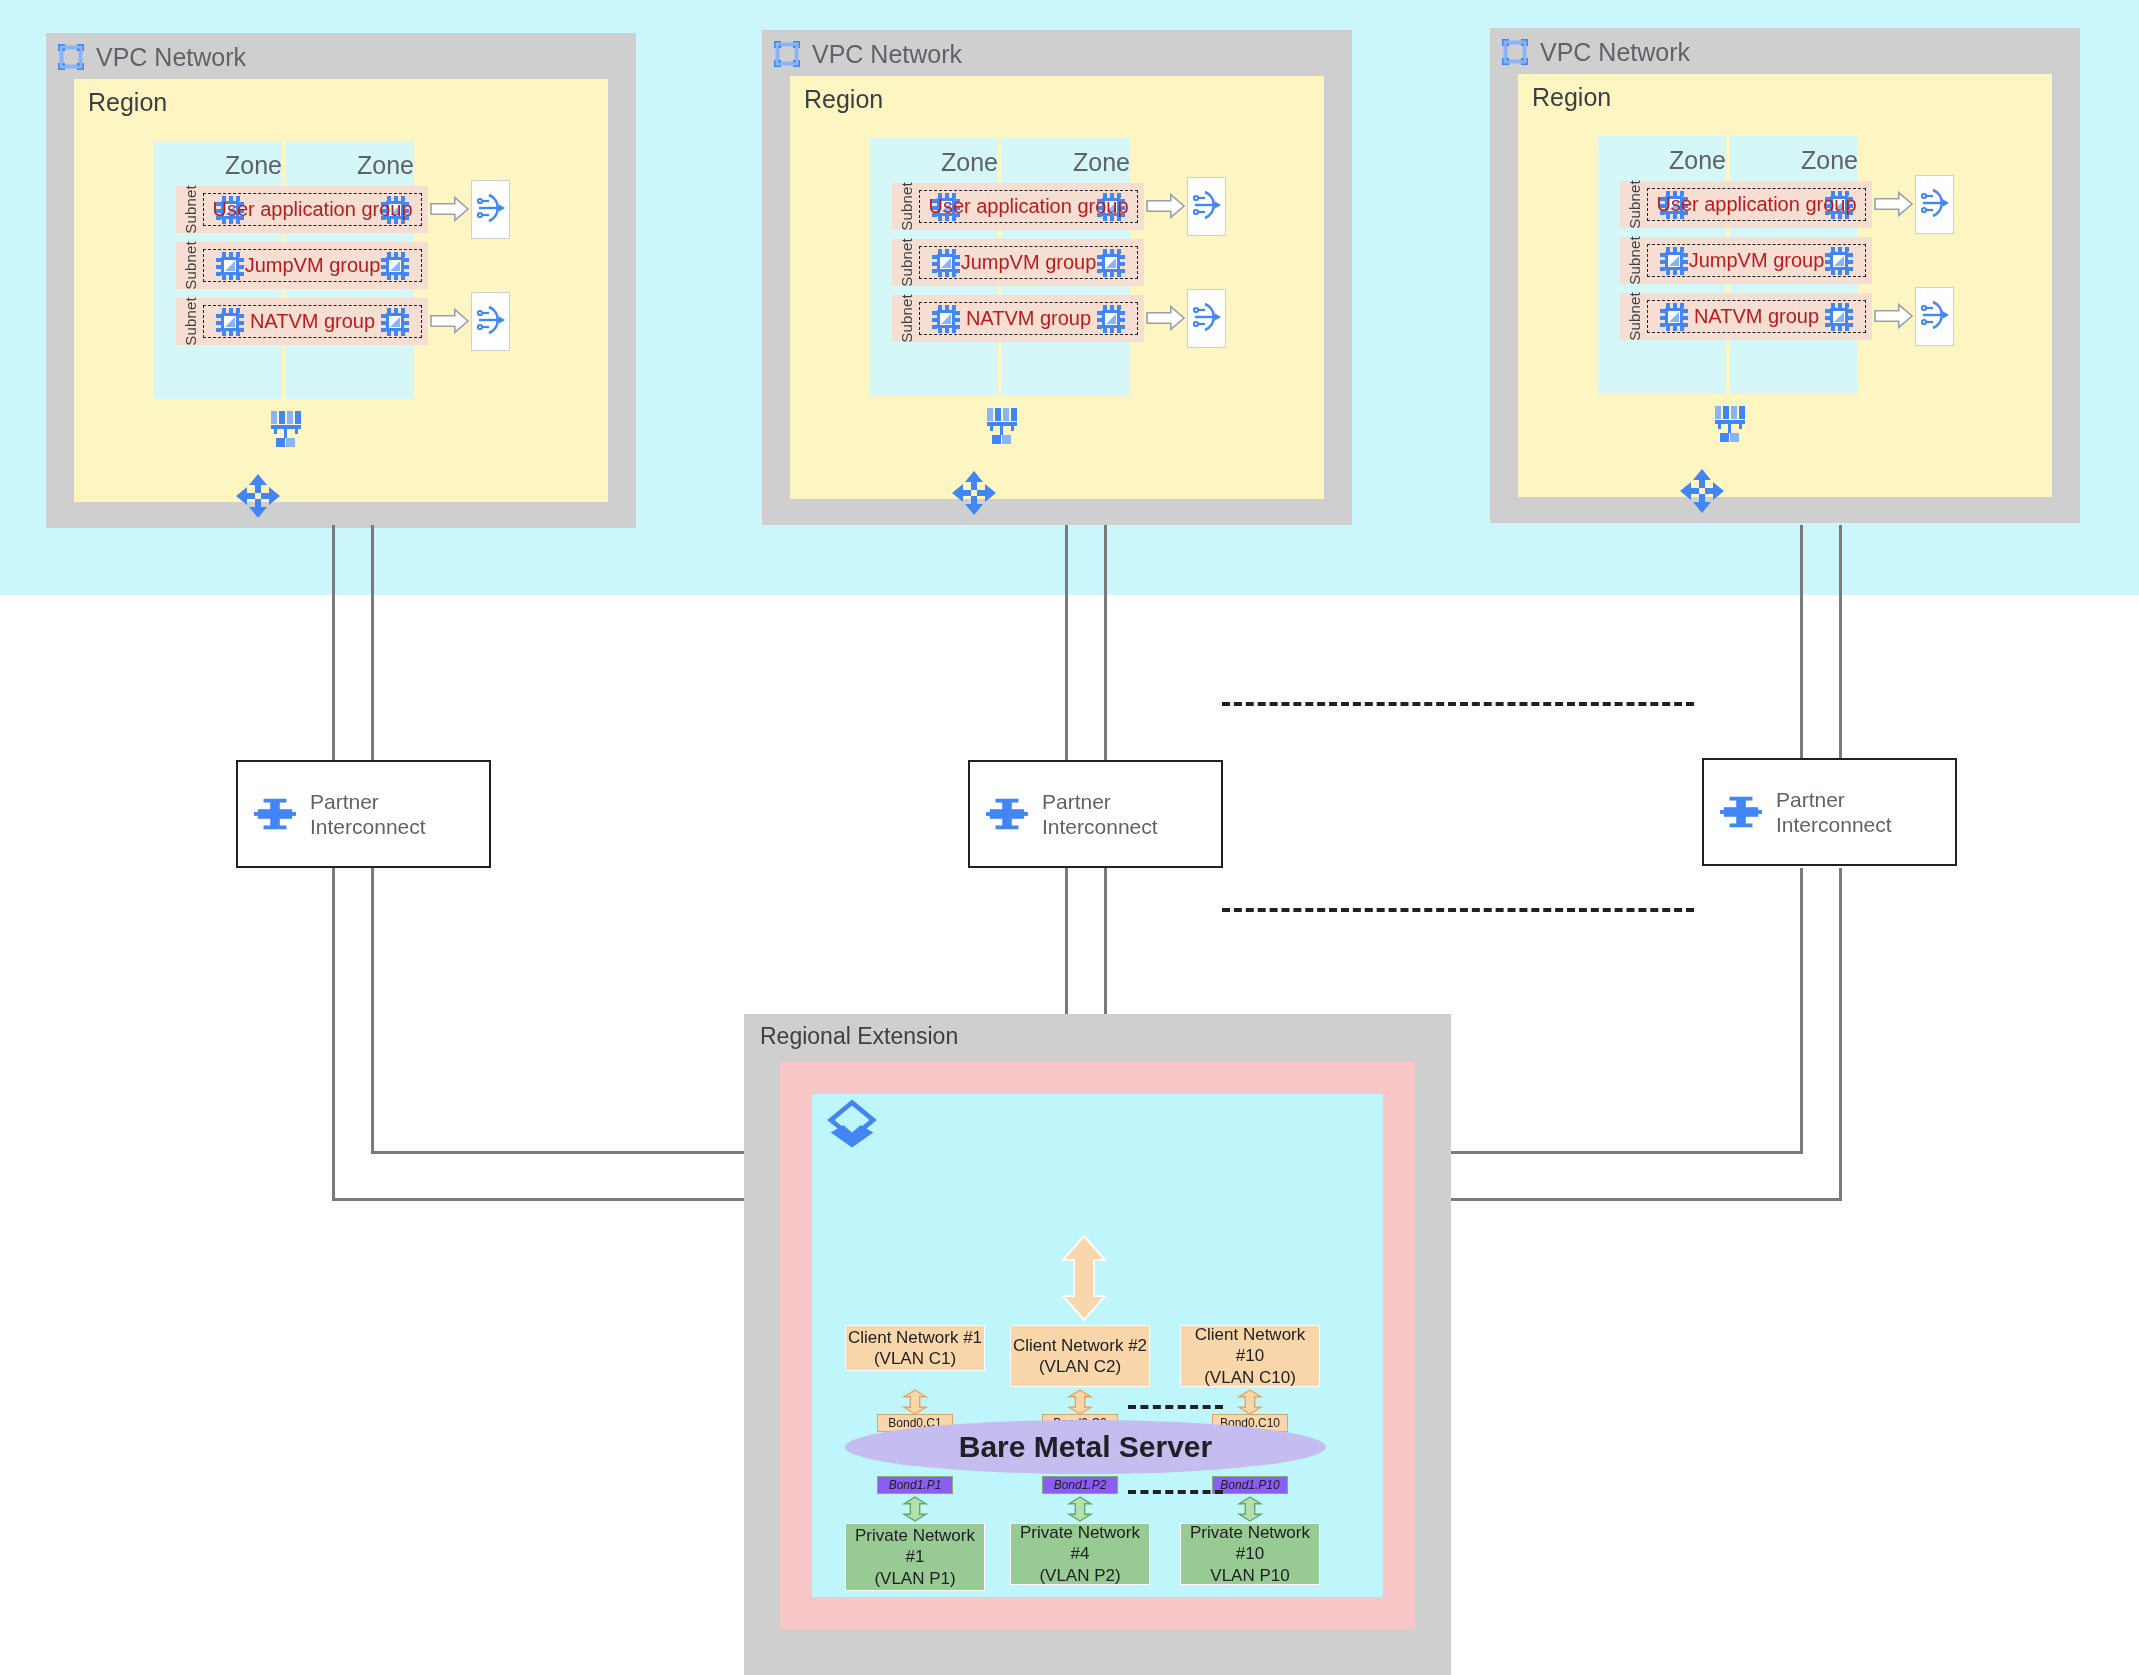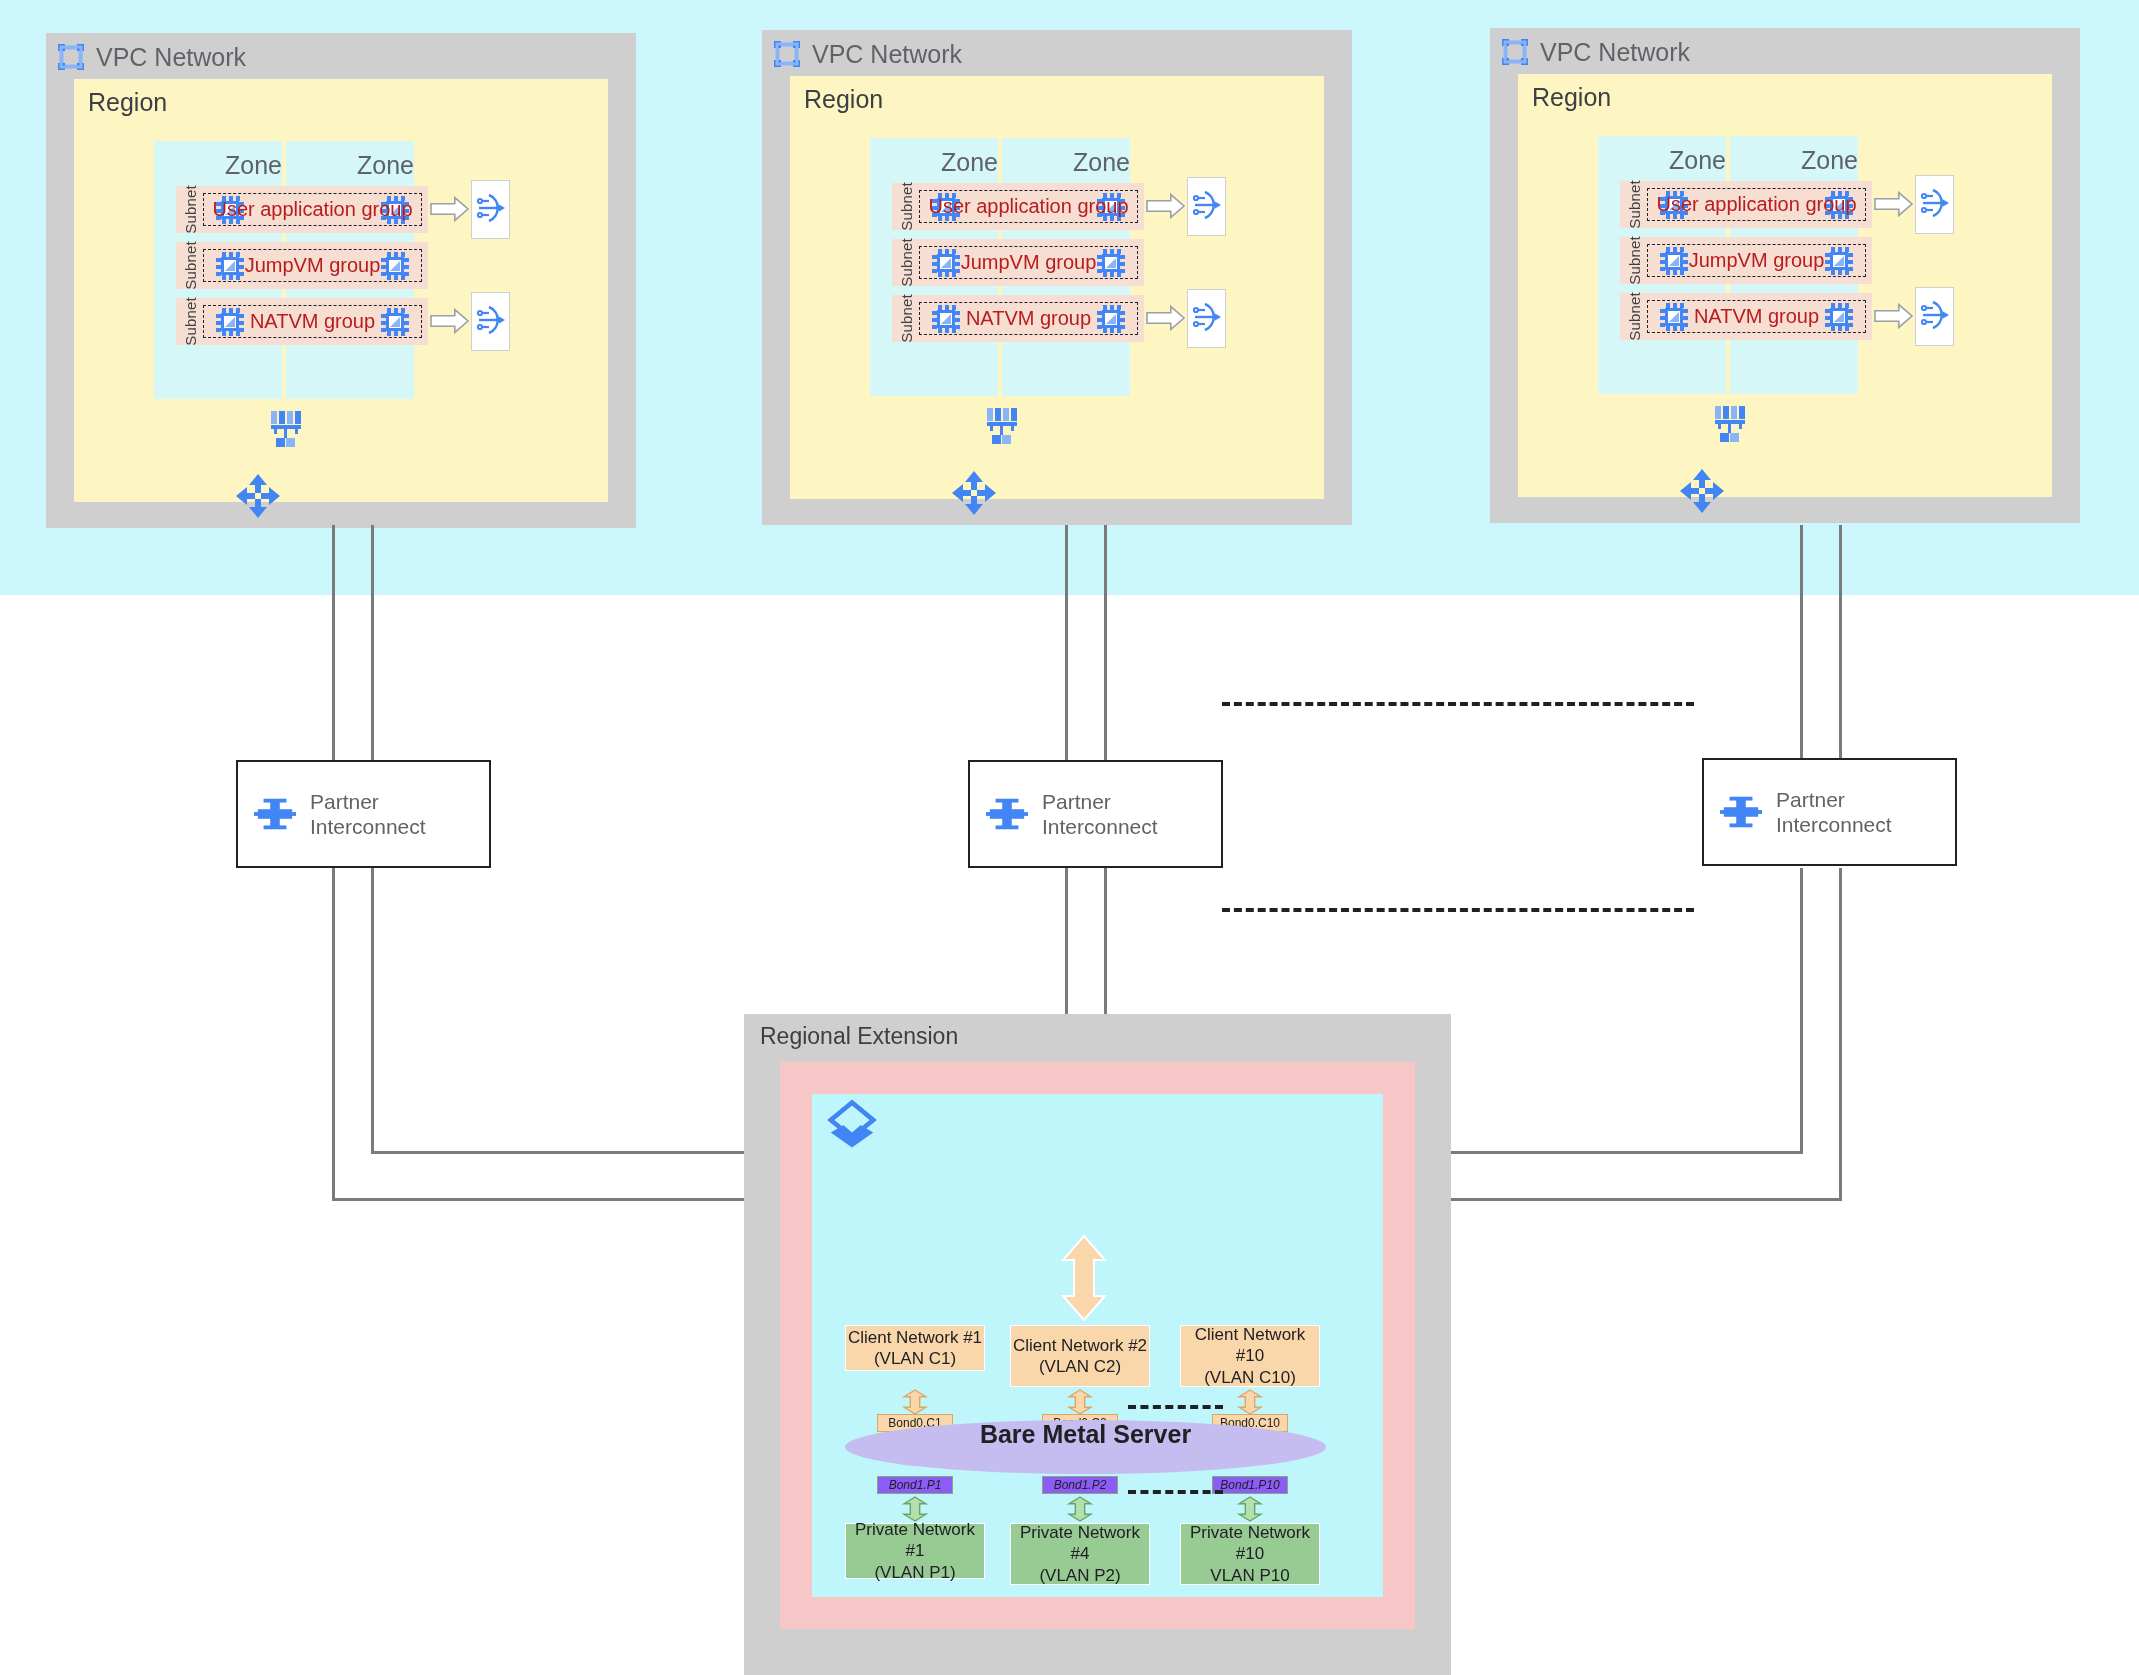--- a/index.html
+++ b/index.html
@@ -77,22 +77,22 @@
     display:flex; flex-direction:column; align-items:center; justify-content:center;
     font-size:17px; color:#202124; line-height:1.25; text-align:center;
   }
   .pnet {
     background:#98ca94; border:1px solid #ffffff;
     display:flex; flex-direction:column; align-items:center; justify-content:center;
     font-size:17px; color:#202124; line-height:1.25; text-align:center;
   }
   .bms {
     background:#c5bdf0; border-radius:50%/50%;
-    display:flex; align-items:flex-start; justify-content:center;
-    font-size:25px; color:#202124; font-weight:bold;
+    display:flex; align-items:center; justify-content:center;
+    font-size:30px; color:#202124; font-weight:bold;
   }
   .bondtag {
     background:#fad7ab; border:1px solid #d8a86a;
     font-size:12px; color:#202124; text-align:center;
     display:flex; align-items:center; justify-content:center;
     white-space:nowrap; padding:0 3px;
   }
   .bondtag.green { background:#8b5cf6; border-color:#7fae7a;font-style:italic; }
 
   
@@ -818,21 +818,21 @@
   </svg></div>
       <div class="abs bondtag" style="left: 1212px; top: 1414px; width: 76px; height: 18px;">Bond0.C10</div>
     </div>
   <div id="pnet-host">
       <div class="abs bondtag green" style="left: 877px; top: 1476px; width: 76px; height: 18px;">Bond1.P1</div>
       <div class="abs" style="left: 902px; top: 1496px; width: 26px; height: 26px;"><svg viewBox="0 0 26 26" width="26" height="26">
     <path d="M13 1 L24 7.8 L17.68 7.8 L17.68 18.2
              L24 18.2 L13 25 L2 18.2 L8.32 18.2
              L8.32 7.8 L2 7.8 Z" fill="#b4dfae" stroke="#6aa565" stroke-width="1.4"></path>
   </svg></div>
-      <div class="abs pnet" style="left: 845px; top: 1523px; width: 140px; height: 56px;">
+      <div class="abs pnet" style="left: 845px; top: 1523px; width: 140px; height: 68px;">
         <span>Private Network #1</span>
      <span>(VLAN P1)</span>
       </div>
       <div class="abs bondtag green" style="left: 1042px; top: 1476px; width: 76px; height: 18px;">Bond1.P2</div>
       <div class="abs" style="left: 1067px; top: 1496px; width: 26px; height: 26px;"><svg viewBox="0 0 26 26" width="26" height="26">
     <path d="M13 1 L24 7.8 L17.68 7.8 L17.68 18.2
              L24 18.2 L13 25 L2 18.2 L8.32 18.2
              L8.32 7.8 L2 7.8 Z" fill="#b4dfae" stroke="#6aa565" stroke-width="1.4"></path>
   </svg></div>
       <div class="abs pnet" style="left: 1010px; top: 1523px; width: 140px; height: 62px;">

